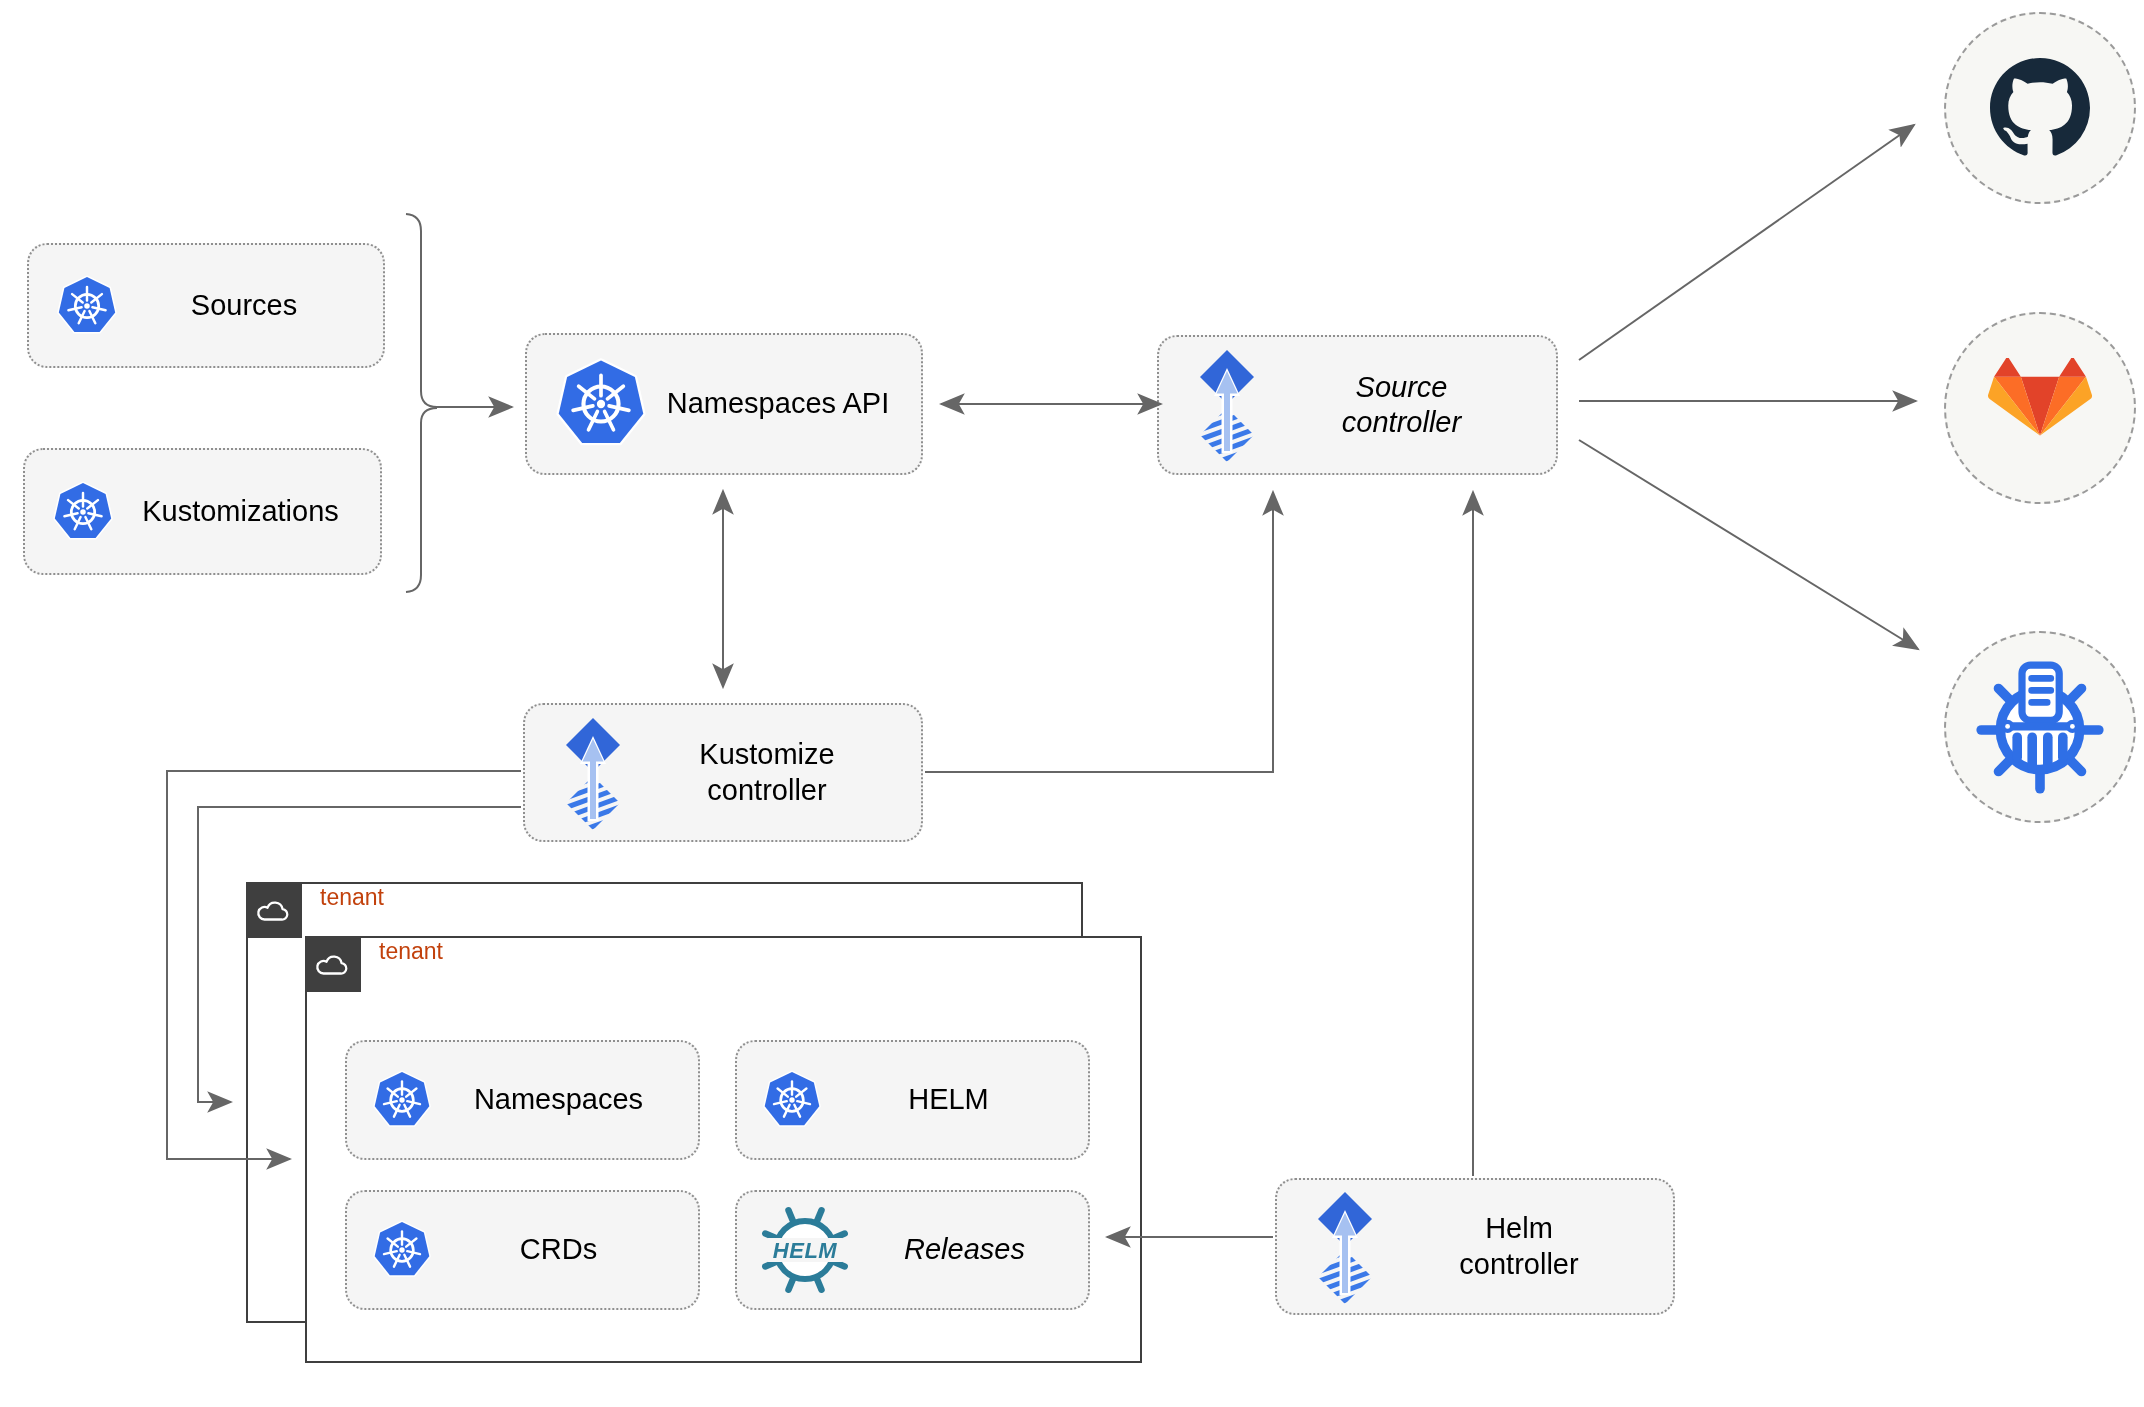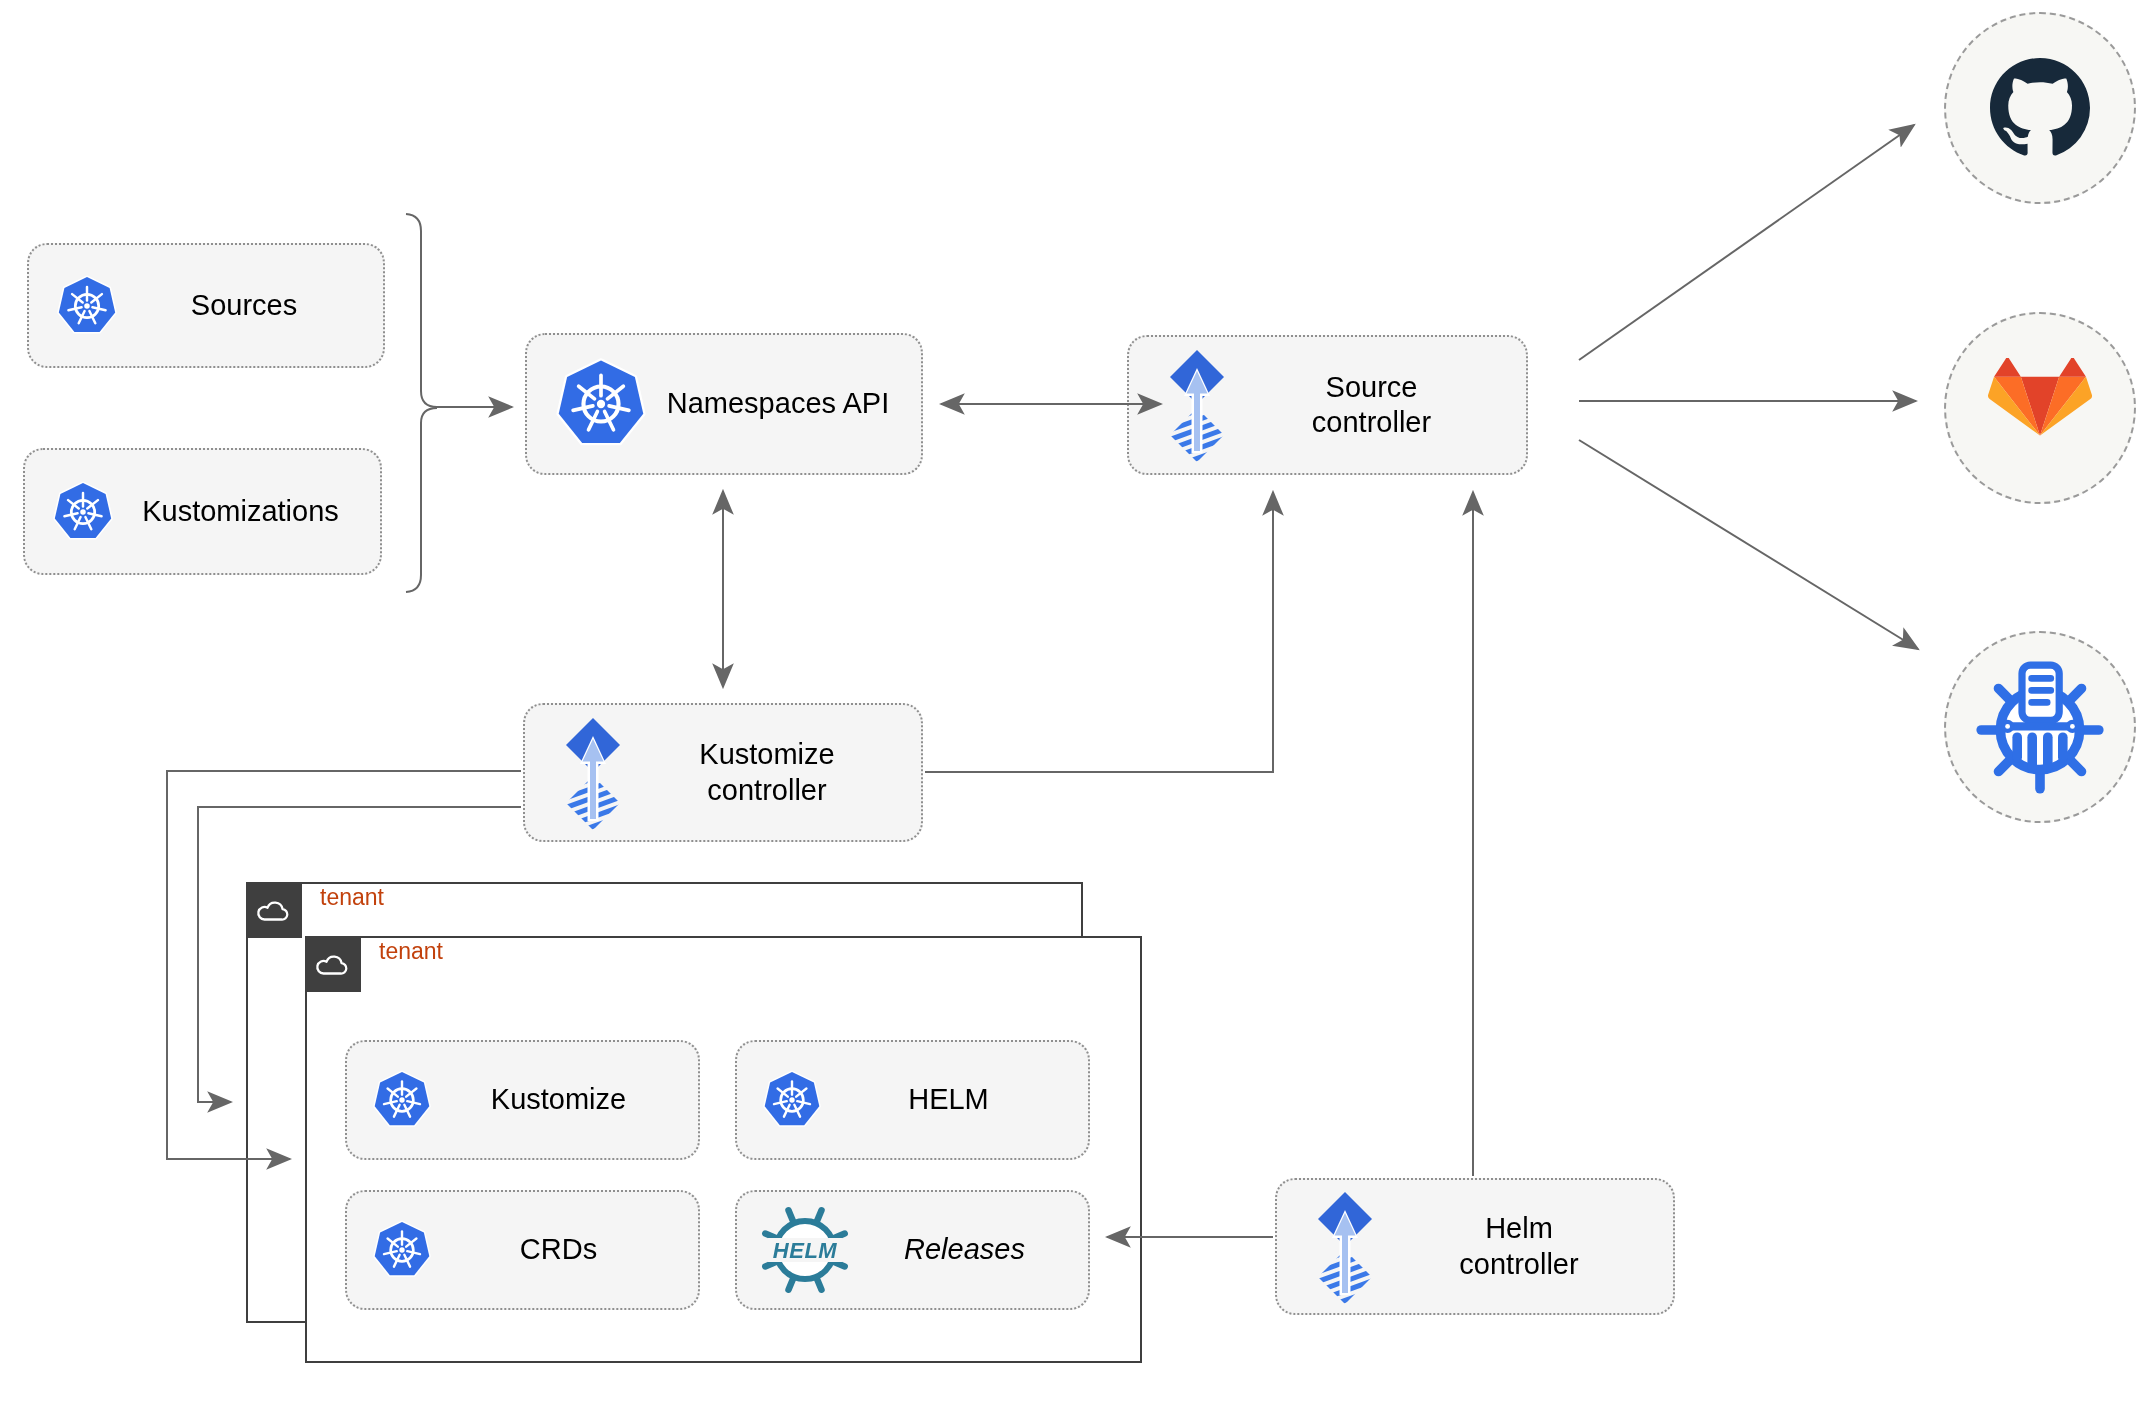--- a/index.html
+++ b/index.html
@@ -90,21 +90,21 @@
     <div class="nlabel"><span>Kustomizations</span></div>
   </div>
 
   <div class="dnode" style="left:525px;top:333px;width:398px;height:142px;">
     <svg class="icon" style="margin-left:26px;width:96px;height:96px;">
         <use href="#sym-k8s"></use>
       </svg>
     <div class="nlabel"><span>Namespaces API</span></div>
   </div>
 
-  <div class="dnode" style="left:1127px;top:335px;width:401px;height:140px;">
+  <div class="dnode" style="left:1157px;top:335px;width:401px;height:140px;font-style:italic;">
     <svg class="icon" style="margin-left:34px;width:68px;height:118px;">
         <use href="#sym-flux"></use>
       </svg>
     <div class="nlabel"><span class="wrap">Source controller</span></div>
   </div>
 
   <div class="dnode" style="left:1275px;top:1178px;width:400px;height:137px;">
     <svg class="icon" style="margin-left:34px;width:68px;height:118px;">
         <use href="#sym-flux"></use>
       </svg>
@@ -133,21 +133,21 @@
           <use href="#sym-cloud"></use>
         </svg>
     </div>
     <span class="tenant-label">tenant</span>
   </div>
 
   <div class="dnode" style="left:345px;top:1040px;width:355px;height:120px;z-index:4;">
     <svg class="icon" style="margin-left:24px;width:62px;height:62px;">
         <use href="#sym-k8s"></use>
       </svg>
-    <div class="nlabel"><span>Kustomize</span></div>
+    <div class="nlabel"><span>Namespaces</span></div>
   </div>
 
   <div class="dnode" style="left:735px;top:1040px;width:355px;height:120px;z-index:4;">
     <svg class="icon" style="margin-left:24px;width:62px;height:62px;">
         <use href="#sym-k8s"></use>
       </svg>
     <div class="nlabel"><span>HELM</span></div>
   </div>
 
   <div class="dnode" style="left:345px;top:1190px;width:355px;height:120px;z-index:4;">

